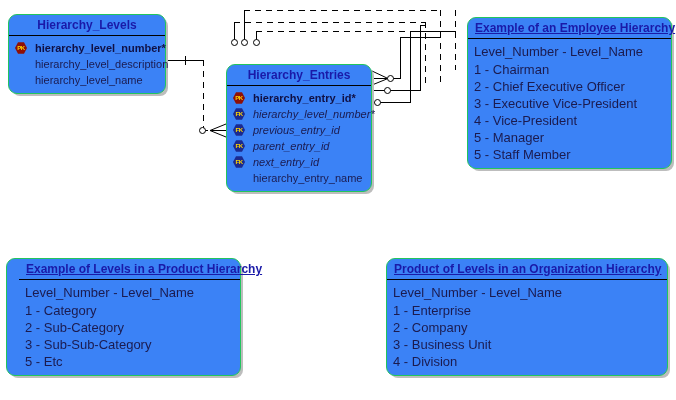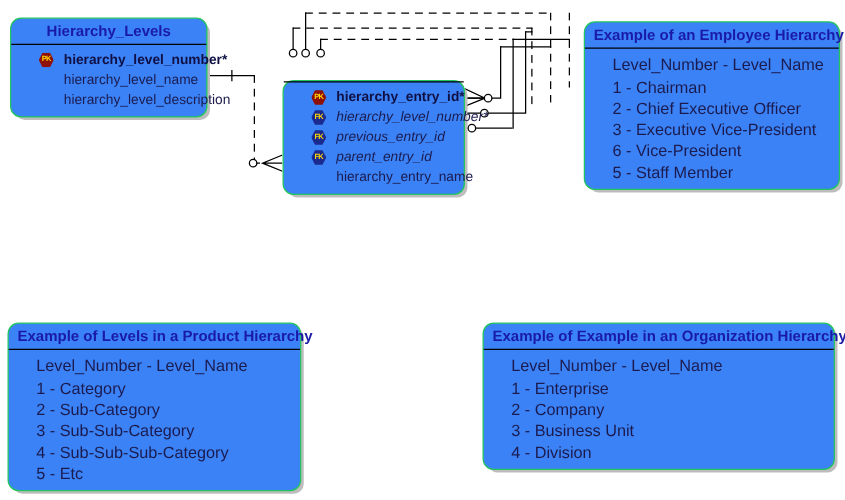--- a/index.html
+++ b/index.html
@@ -22,23 +22,23 @@
   }
   .box-title{
     text-align:center;
     font-weight:bold;
     font-size:12px;
     color:#1a1aa8;
     padding:3px 6px 3px 6px;
     white-space:nowrap;
     letter-spacing:0px;
   }
-  .note .box-title{text-align:center;padding-left:7px;}
+  .note .box-title{text-align:center;padding-left:7px;text-decoration:underline;}
   .rule{height:1px;background:#000000;margin:0;}
-  .box-body{padding:4px 6px 5px 6px;margin-left:16px;}
+  .box-body{padding:4px 6px 5px 6px;}
 
   
   .attr{
     display:flex;align-items:center;
     height:16px;
     font-size:11px;
     color:#1b1b4f;
     white-space:nowrap;
   }
   .attr .keyslot{width:18px;flex:0 0 18px;display:flex;align-items:center;justify-content:flex-start;}
@@ -144,30 +144,31 @@
           <span class="key pkk">
             <span class="hex">
                 <span class="glyph">PK</span>
               </span>
           </span>
         </span>
         <span class="aname">hierarchy_level_number*</span>
       </div>
       <div class="attr plain">
         <span class="keyslot"></span>
-        <span class="aname">hierarchy_level_name</span>
+        <span class="aname">hierarchy_level_description</span>
       </div>
       <div class="attr plain">
         <span class="keyslot"></span>
-        <span class="aname">hierarchy_level_description</span>
+        <span class="aname">hierarchy_level_name</span>
       </div>
     </div>
   </div>
 
   <div class="box entity" style="left:226px;top:64px;width:146px;">
+    <div class="box-title">Hierarchy_Entries</div>
     <div class="rule"></div>
     <div class="box-body">
       <div class="attr pk">
         <span class="keyslot">
           <span class="key pkk">
             <span class="hex">
                 <span class="glyph">PK</span>
               </span>
           </span>
         </span>
@@ -195,56 +196,66 @@
       </div>
       <div class="attr fk">
         <span class="keyslot">
           <span class="key fkk">
             <span class="hex">
                 <span class="glyph">FK</span>
               </span>
           </span>
         </span>
         <span class="aname">parent_entry_id</span>
+      </div>
+      <div class="attr fk">
+        <span class="keyslot">
+          <span class="key fkk">
+            <span class="hex">
+                <span class="glyph">FK</span>
+              </span>
+          </span>
+        </span>
+        <span class="aname">next_entry_id</span>
       </div>
       <div class="attr plain">
         <span class="keyslot"></span>
         <span class="aname">hierarchy_entry_name</span>
       </div>
     </div>
   </div>
 
   <div class="box note" style="left:467px;top:17px;width:205px;">
     <div class="box-title">Example of an Employee Hierarchy</div>
     <div class="rule"></div>
     <div class="box-body">
       <div class="nline header">Level_Number - Level_Name</div>
       <div class="nline">1 - Chairman</div>
       <div class="nline">2 - Chief Executive Officer</div>
       <div class="nline">3 - Executive Vice-President</div>
-      <div class="nline">6 - Vice-President</div>
+      <div class="nline">4 - Vice-President</div>
+      <div class="nline">5 - Manager</div>
       <div class="nline">5 - Staff Member</div>
     </div>
   </div>
 
-  <div class="box note" style="left:6px;top:258px;width:235px;">
+  <div class="box note" style="left:6px;top:258px;width:235px;padding-left:12px;">
     <div class="box-title">Example of Levels in a Product Hierarchy</div>
     <div class="rule"></div>
     <div class="box-body">
       <div class="nline header">Level_Number - Level_Name</div>
       <div class="nline">1 - Category</div>
       <div class="nline">2 - Sub-Category</div>
       <div class="nline">3 - Sub-Sub-Category</div>
-      <div class="nline">4 - Sub-Sub-Sub-Category</div>
       <div class="nline">5 - Etc</div>
     </div>
   </div>
 
   <div class="box note" style="left:386px;top:258px;width:282px;">
-    <div class="box-title">Example of Example in an Organization Hierarchy</div>
+    <div class="box-title">Product of Levels in an Organization Hierarchy</div>
     <div class="rule"></div>
     <div class="box-body">
       <div class="nline header">Level_Number - Level_Name</div>
       <div class="nline">1 - Enterprise</div>
       <div class="nline">2 - Company</div>
       <div class="nline">3 - Business Unit</div>
       <div class="nline">4 - Division</div>
     </div>
   </div>
 

